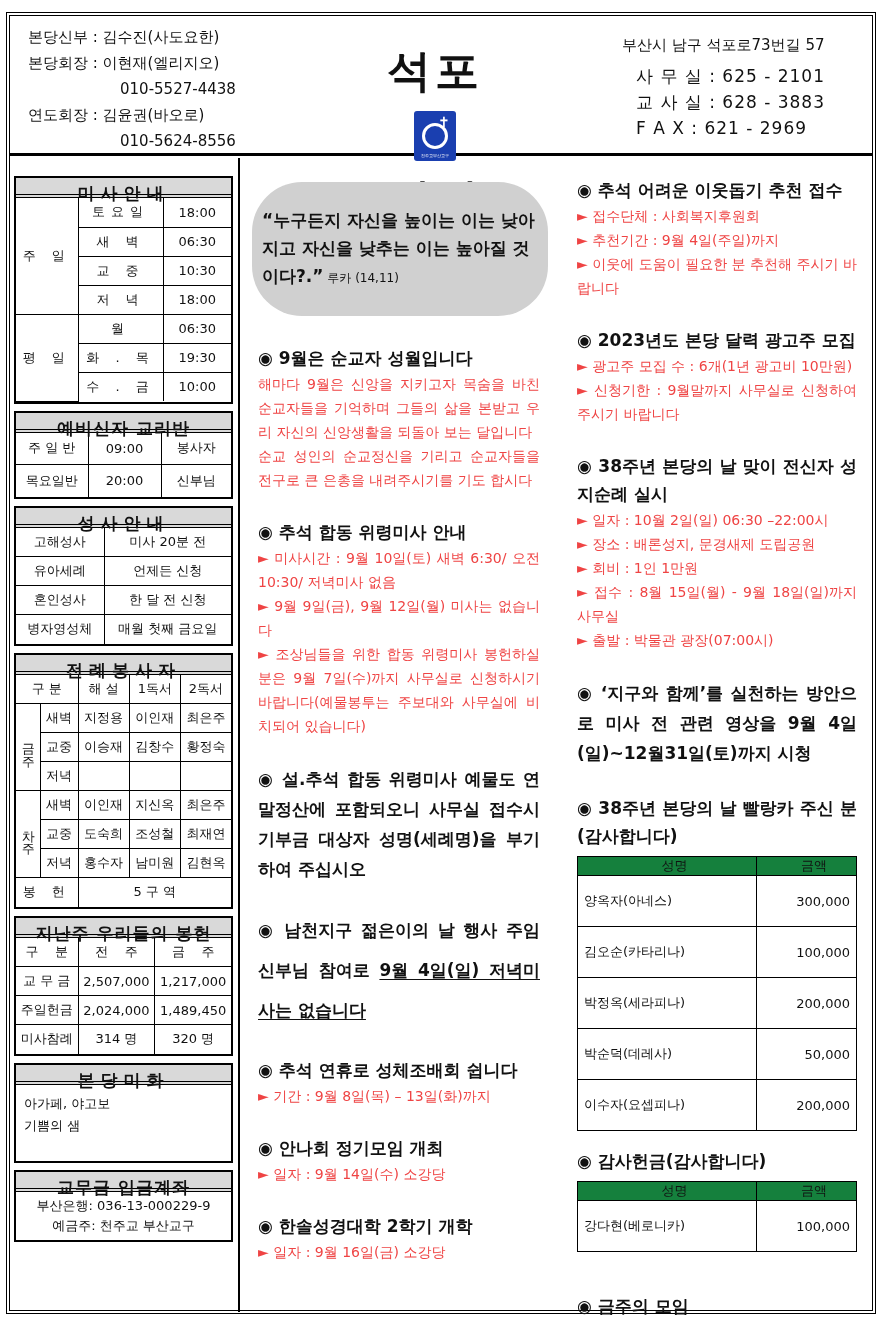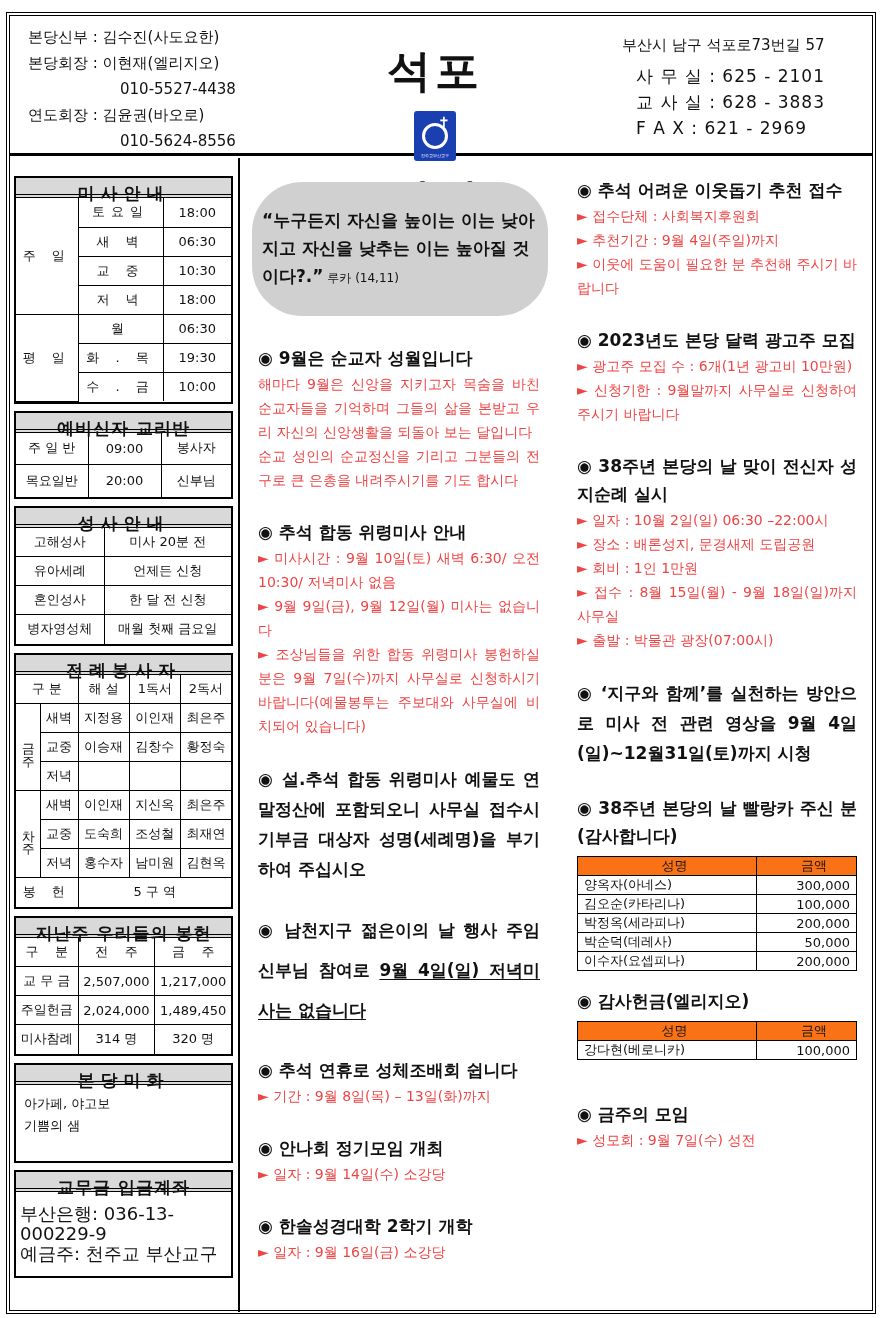--- a/index.html
+++ b/index.html
@@ -31,41 +31,41 @@
   .box-title { background: #d9d9d9; text-align: center; font-weight: bold; font-size: 17px;
                height: 20px; line-height: 30px; border-bottom: 4px double #000; letter-spacing: 4px; }
   table.grid { width: 100%; border-collapse: collapse; font-size: 13px; }
   table.grid td { border: 1px solid #000; text-align: center; height: 29px; padding: 0; }
   table.grid tr:first-child td { border-top: none; }
   table.grid td:first-child { border-left: none; }
   table.grid td:last-child { border-right: none; }
   table.grid tr:last-child td { border-bottom: none; }
   .spaced { letter-spacing: 6px; }
   .note-body { padding: 8px 8px; font-size: 13px; line-height: 22px; height: 76px; }
-  .acct-body { padding: 12px 4px; font-size: 18px; line-height: 20px; text-align: left; }
+  .acct-body { padding: 4px 4px; font-size: 13px; line-height: 20px; text-align: center; }
 
   
   .vdiv { position: absolute; left: 238px; top: 158px; width: 2px; height: 1154px; background: #000; }
 
   
   .midcol { position: absolute; left: 258px; top: 182px; width: 282px; font-size: 14px; }
   .quote { background: #d0d0d0; border-radius: 50px; width: 296px; margin-left: -6px; padding: 24px 10px; text-align: left;
            font-weight: bold; font-size: 17px; line-height: 28px; }
   .quote .ref { font-weight: normal; font-size: 12px; }
   .sec { margin-top: 26px; }
   .sec-title { font-weight: bold; font-size: 17px; line-height: 28px; text-align: justify; }
   .sec-body { font-size: 14px; line-height: 24px; text-align: justify; color: #ef4444; }
   .u { text-decoration: underline; text-underline-offset: 3px; }
 
   
   .rightcol { position: absolute; left: 577px; top: 176px; width: 280px; font-size: 14px; }
   .rightcol .sec:first-child { margin-top: 0; }
   table.don { width: 100%; border-collapse: collapse; font-size: 13px; margin-top: 6px; }
-  table.don th { background: #f97316; font-weight: normal; border: 1px solid #000; height: 19px; padding-left: 15px; }
-  table.don td { border-left: 1px solid #000; border-right: 1px solid #000; height: 19px; padding: 0 6px; }
+  table.don th { background: #15803d; font-weight: normal; border: 1px solid #000; height: 19px; padding-left: 15px; }
+  table.don td { border-left: 1px solid #000; border-right: 1px solid #000; height: 19px; padding: 16px 6px; }
   table.don tr:last-child td { border-bottom: 1px solid #000; }
   table.don td.amt { text-align: right; }
   table.don tr + tr td { border-top: 1px solid #000; }
 </style>
 </head>
 <body>
 
 <div class="frame"></div>
 
 <div class="header">
@@ -281,21 +281,21 @@
 </div>
 
 <div class="midcol">
   <div class="quote">
     <span>“누구든지 자신을 높이는 이는 낮아지고 자신을 낮추는 이는 높아질 것이다?.”</span><span class="ref"> 루카 (14,11)</span>
   </div>
 
   <div class="sec" style="margin-top:28px">
     <div class="sec-title">◉ 9월은 순교자 성월입니다</div>
     <div class="sec-body">해마다 9월은 신앙을 지키고자 목숨을 바친 순교자들을 기억하며 그들의 삶을 본받고 우리 자신의 신앙생활을 되돌아 보는 달입니다</div>
-    <div class="sec-body">순교 성인의 순교정신을 기리고 그분들의 전구로 큰 은총을 내려주시기를 기도 합시다</div>
+    <div class="sec-body">순교 성인의 순교정신을 기리고 순교자들을 전구로 큰 은총을 내려주시기를 기도 합시다</div>
   </div>
 
   <div class="sec">
     <div class="sec-title">◉ 추석 합동 위령미사 안내</div>
     <div class="sec-body">► 미사시간 : 9월 10일(토) 새벽 6:30/ 오전 10:30/ 저녁미사 없음</div>
     <div class="sec-body">► 9월 9일(금), 9월 12일(월) 미사는 없습니다</div>
     <div class="sec-body">► 조상님들을 위한 합동 위령미사 봉헌하실 분은 9월 7일(수)까지 사무실로 신청하시기 바랍니다(예물봉투는 주보대와 사무실에 비치되어 있습니다)</div>
   </div>
 
   <div class="sec">
@@ -375,21 +375,21 @@
           </tr>
       <tr>
             <td>이수자(요셉피나)</td>
             <td class="amt">200,000</td>
           </tr>
     </tbody>
       </table>
   </div>
 
   <div class="sec" style="margin-top:16px">
-    <div class="sec-title">◉ 감사헌금(엘리지오)</div>
+    <div class="sec-title">◉ 감사헌금(감사합니다)</div>
     <table class="don">
       <tbody>
           <tr>
             <th>성명</th>
             <th style="width:100px">금액</th>
           </tr>
       <tr>
             <td>강다현(베로니카)</td>
             <td class="amt">100,000</td>
           </tr>

